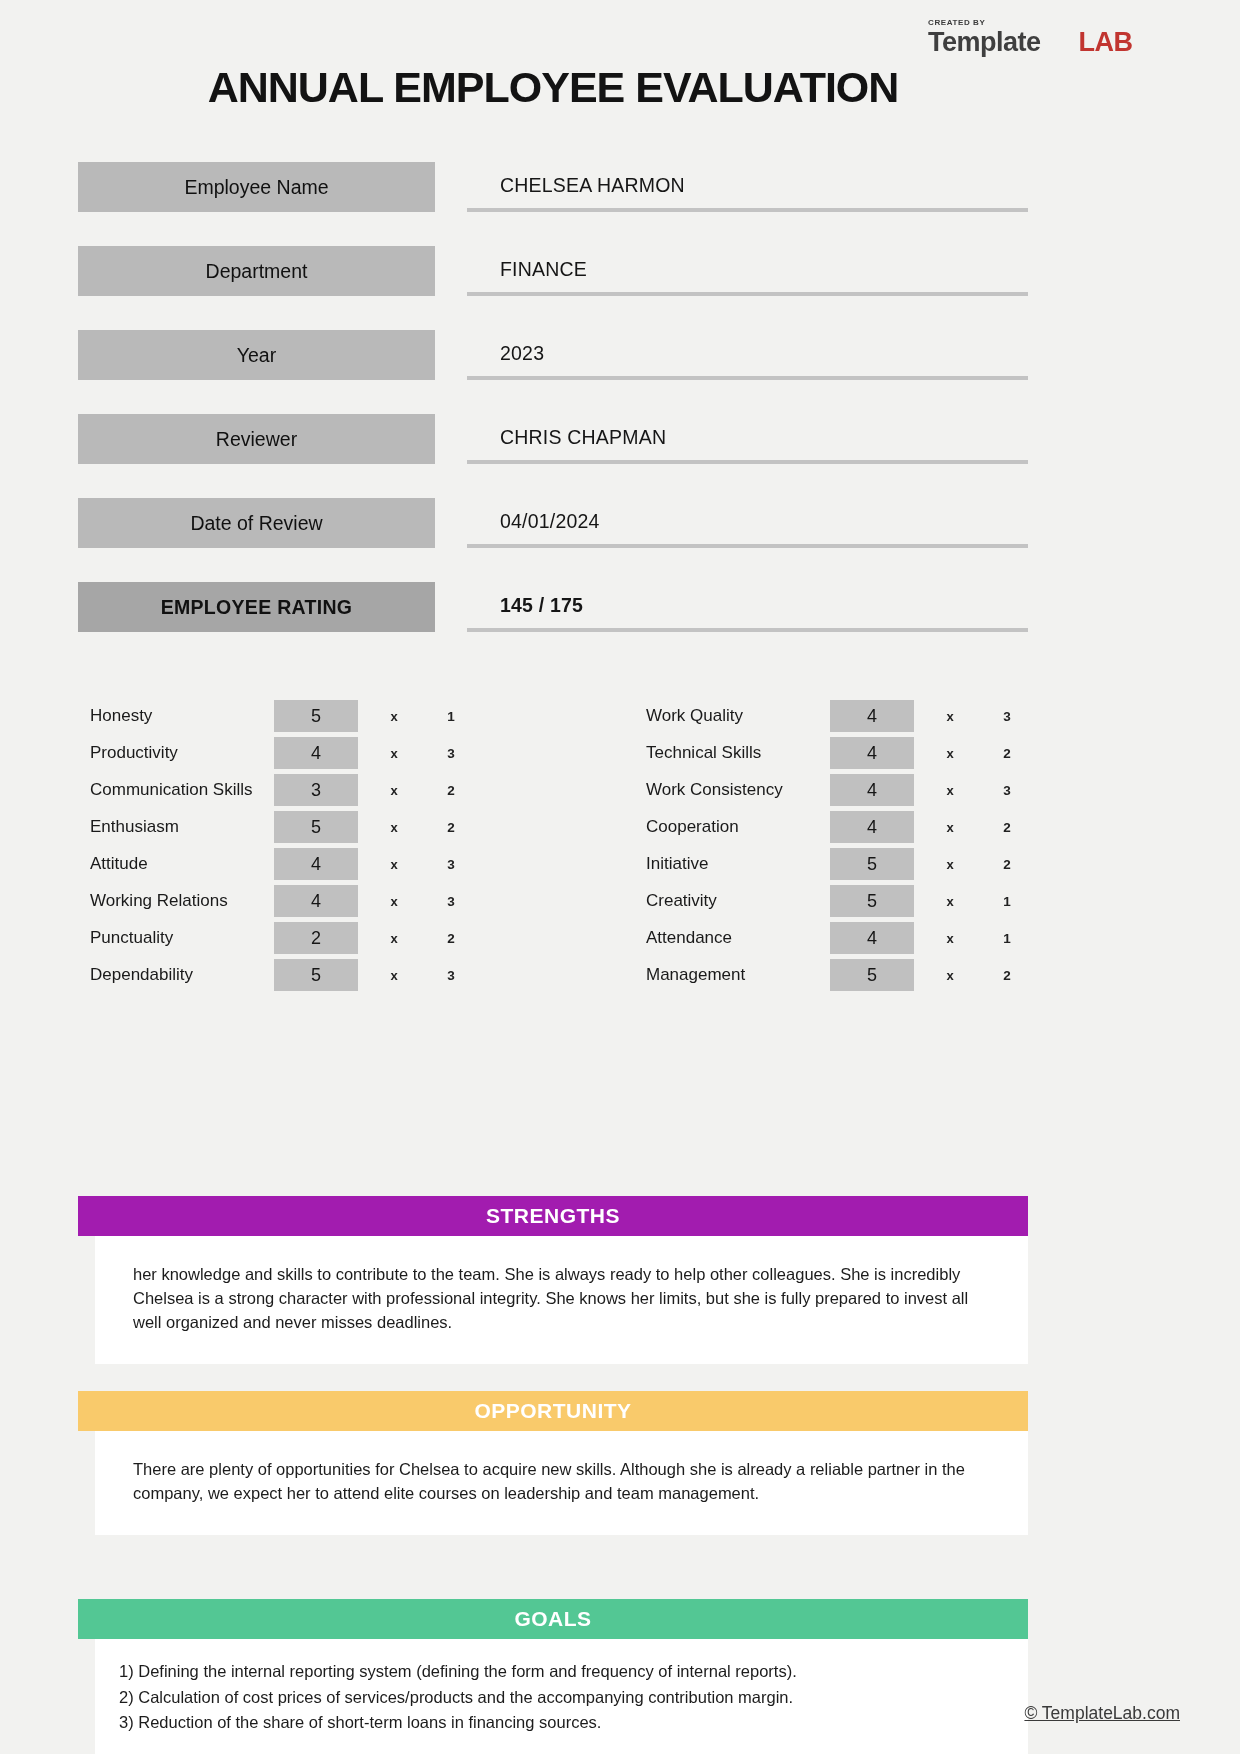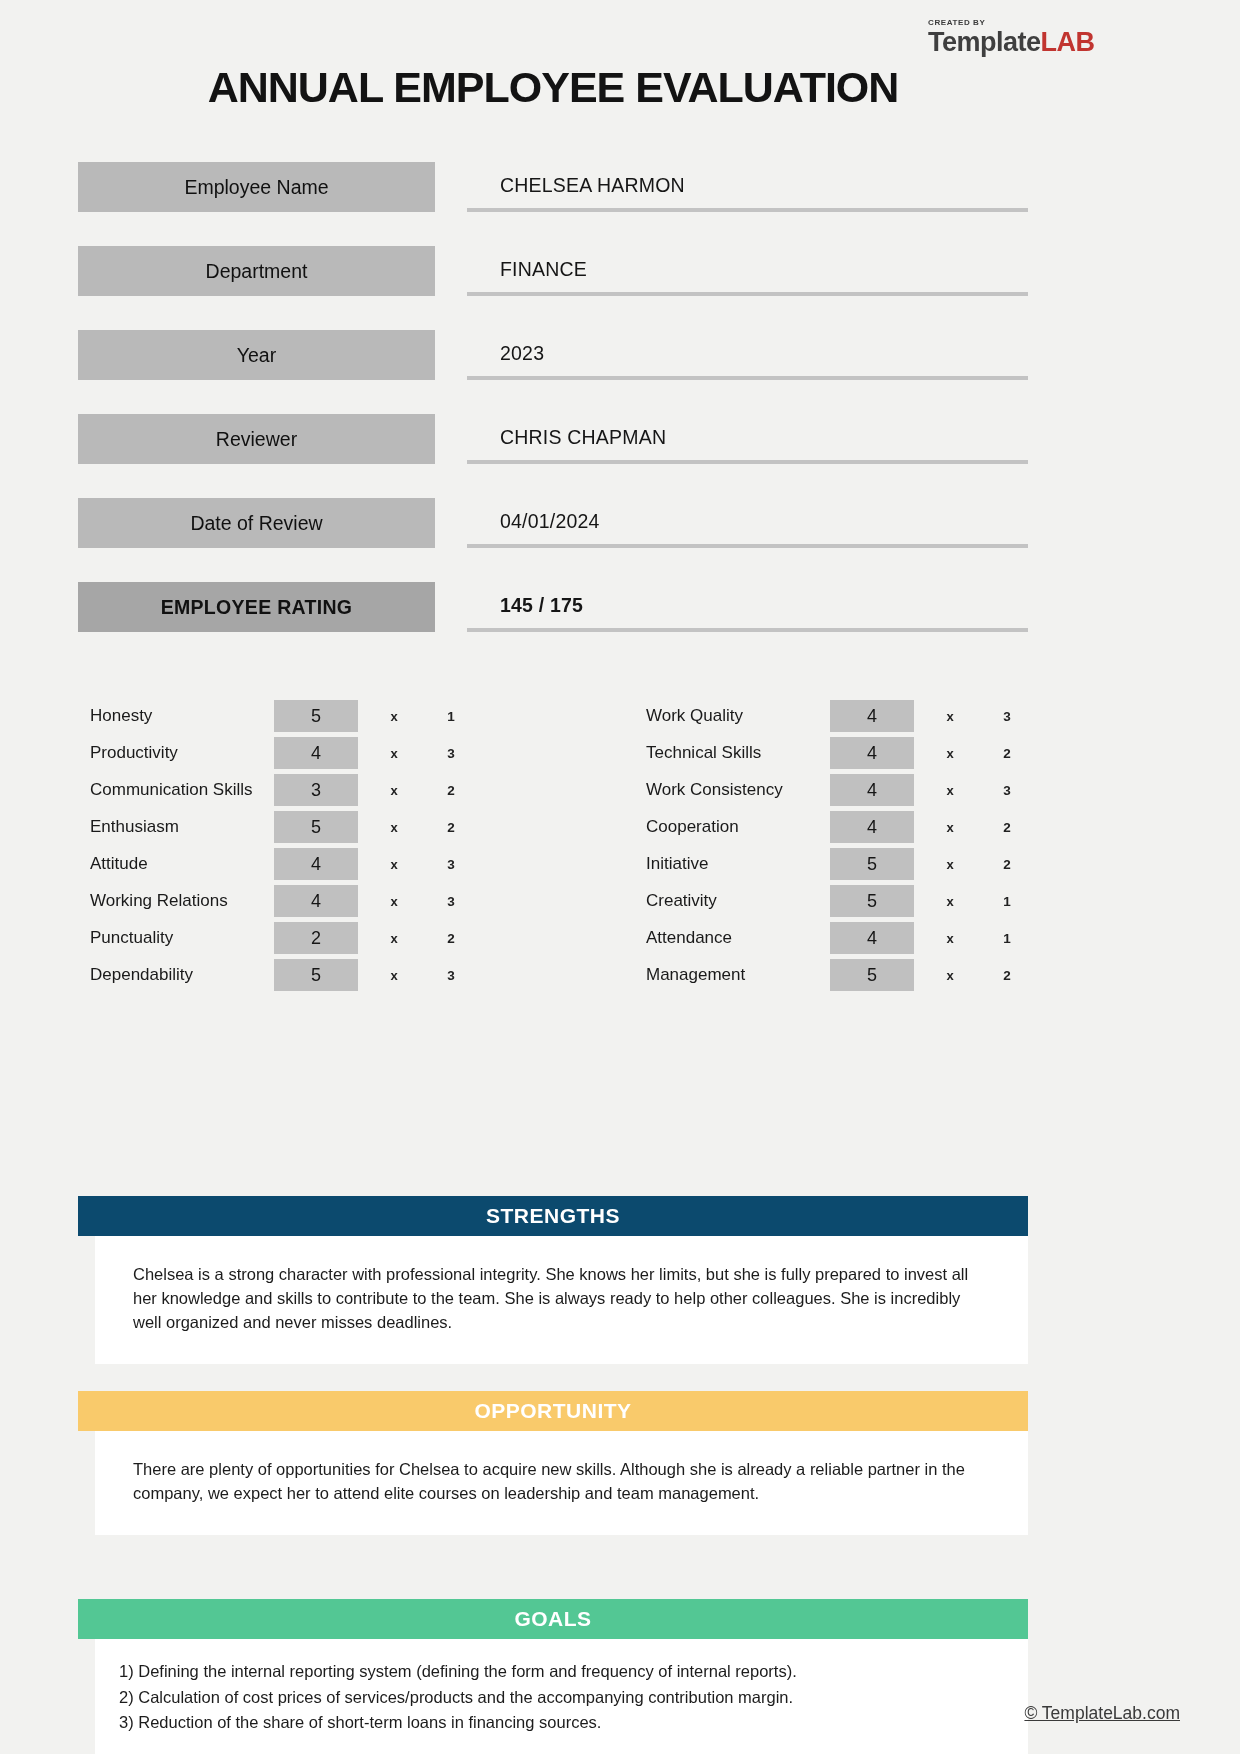--- a/index.html
+++ b/index.html
@@ -10,21 +10,21 @@
     color:#1d1d1d;
     position:relative;
     overflow:hidden;
   }
   .page { position:absolute; left:78px; top:7px; width:950px; }
 
   
   .logo { position:absolute; top:12px; left:850px; line-height:1; }
   .logo-created { font-size:8px; font-weight:bold; letter-spacing:.6px; color:#3c3c3c; margin-bottom:2px; }
   .logo-brand { font-size:27px; font-weight:bold; color:#3f3f3f; letter-spacing:-.5px; }
-  .logo-lab { color:#c13530; }
+  .logo-lab { color:#c13530;margin-left:38px; }
 
   
   .title { margin-top:56px; text-align:center; font-size:43px; font-weight:bold; letter-spacing:-1px; color:#131313; }
 
   
   .form { margin-top:50px; }
   .frow { display:grid; grid-template-columns:357px 1fr; column-gap:32px; height:50px; margin-bottom:34px; }
   .flabel { display:flex; align-items:center; justify-content:center; font-size:19.5px; color:#111; }
   .fvalue { display:flex; align-items:center; padding-left:33px; font-size:19.5px; color:#161616;
             border-bottom:4px solid #c3c3c3; letter-spacing:.2px; }
@@ -190,24 +190,24 @@
       <div class="srow">
         <span class="sname">Management</span>
         <span class="sbox" style="background-color: rgb(192, 192, 192);">5</span>
         <span class="sx">x</span>
         <span class="smult">2</span>
       </div>
     </div>
   </div>
 
   <div class="section" id="strengths">
-    <div class="sec-header" style="background-color: #0c4a6e;">STRENGTHS</div>
+    <div class="sec-header" style="background-color: #a21caf;">STRENGTHS</div>
     <div class="sec-body">
+      <div>her knowledge and skills to contribute to the team. She is always ready to help other colleagues. She is incredibly</div>
       <div>Chelsea is a strong character with professional integrity. She knows her limits, but she is fully prepared to invest all</div>
-      <div>her knowledge and skills to contribute to the team. She is always ready to help other colleagues. She is incredibly</div>
       <div>well organized and never misses deadlines.</div>
     </div>
   </div>
 
   <div class="section" id="opportunity">
     <div class="sec-header" style="background-color: rgb(249, 202, 107);">OPPORTUNITY</div>
     <div class="sec-body">
       <div>There are plenty of opportunities for Chelsea to acquire new skills. Although she is already a reliable partner in the</div>
       <div>company, we expect her to attend elite courses on leadership and team management.</div>
     </div>

